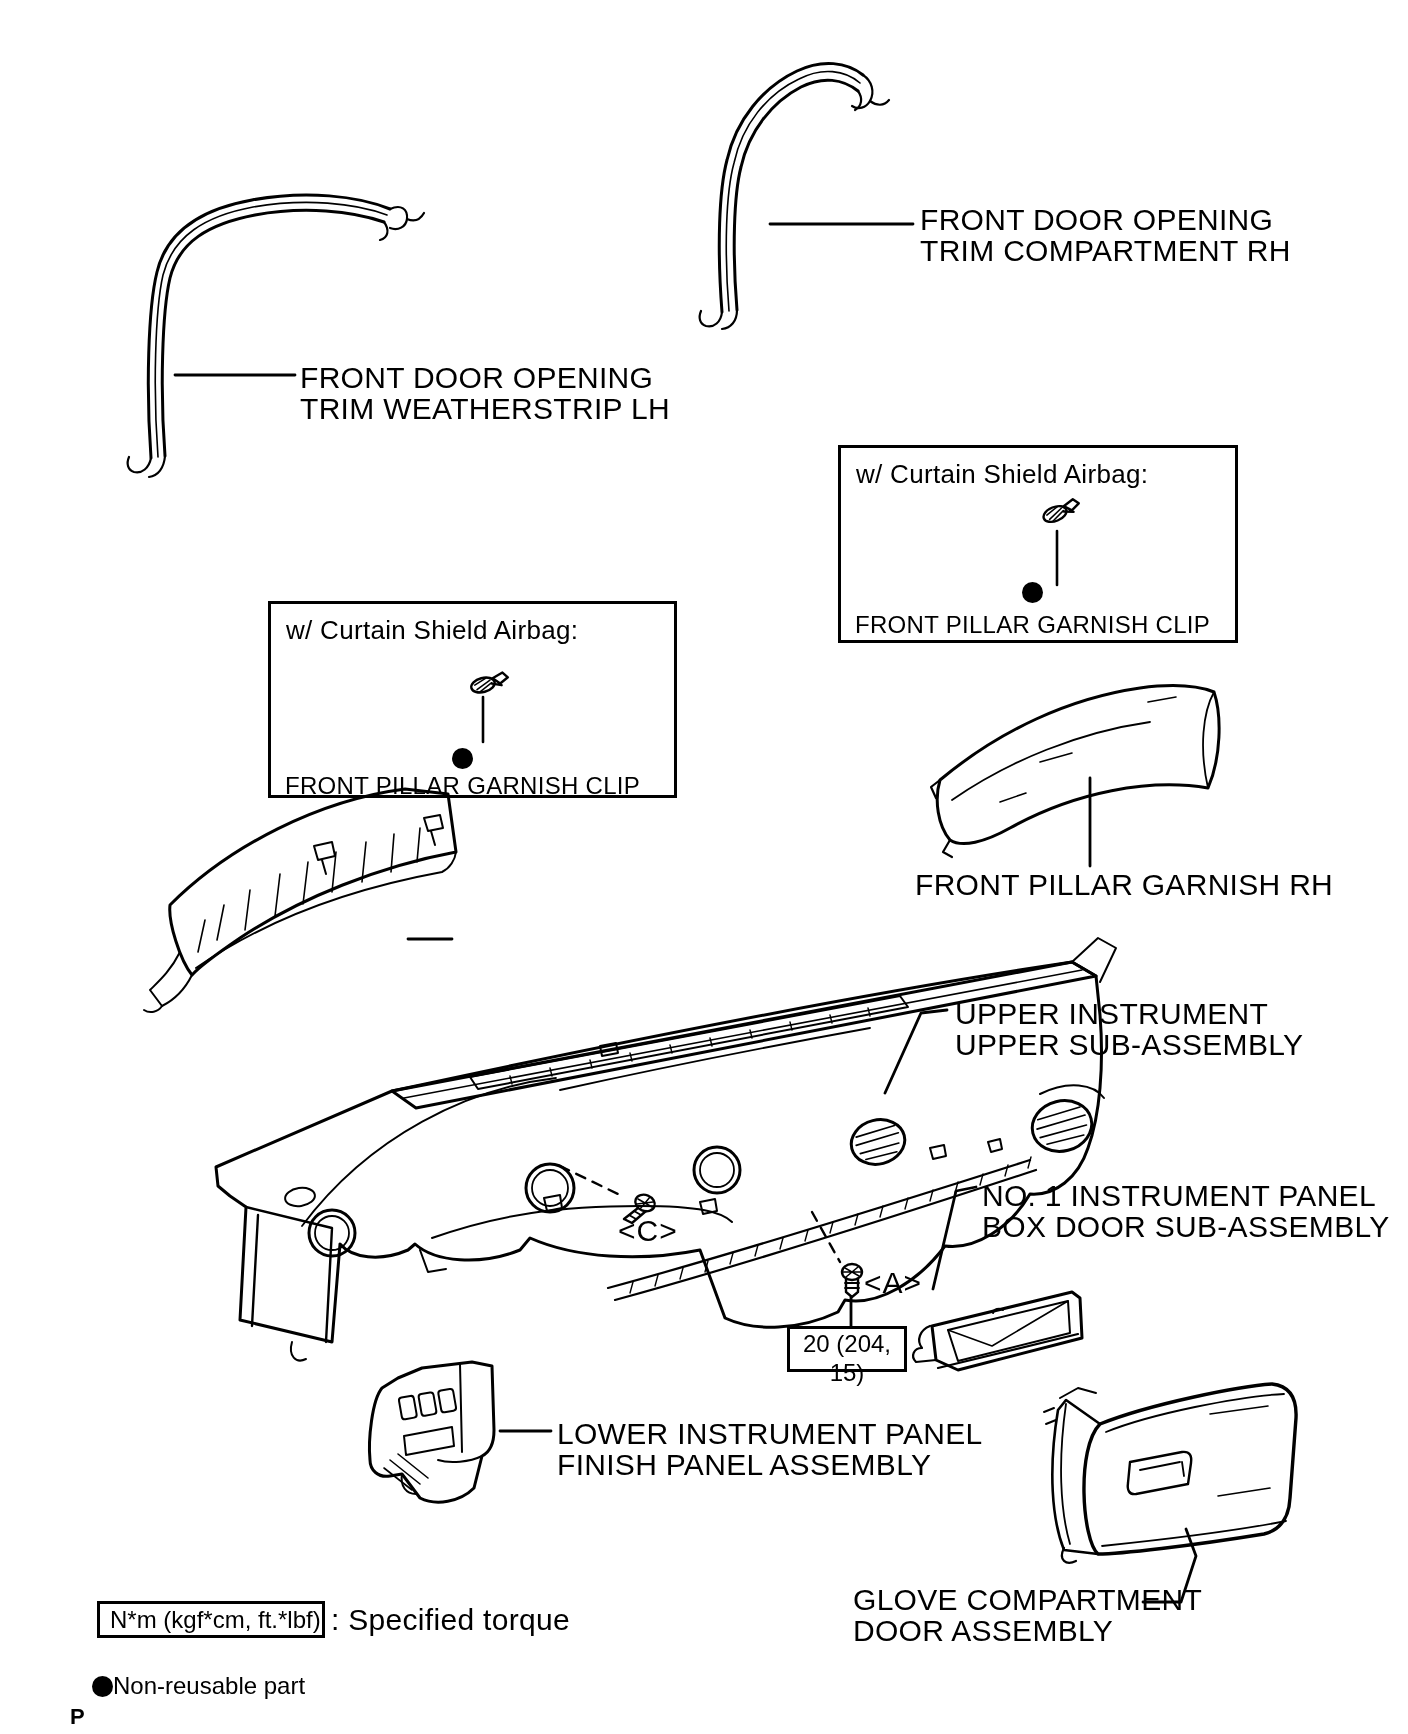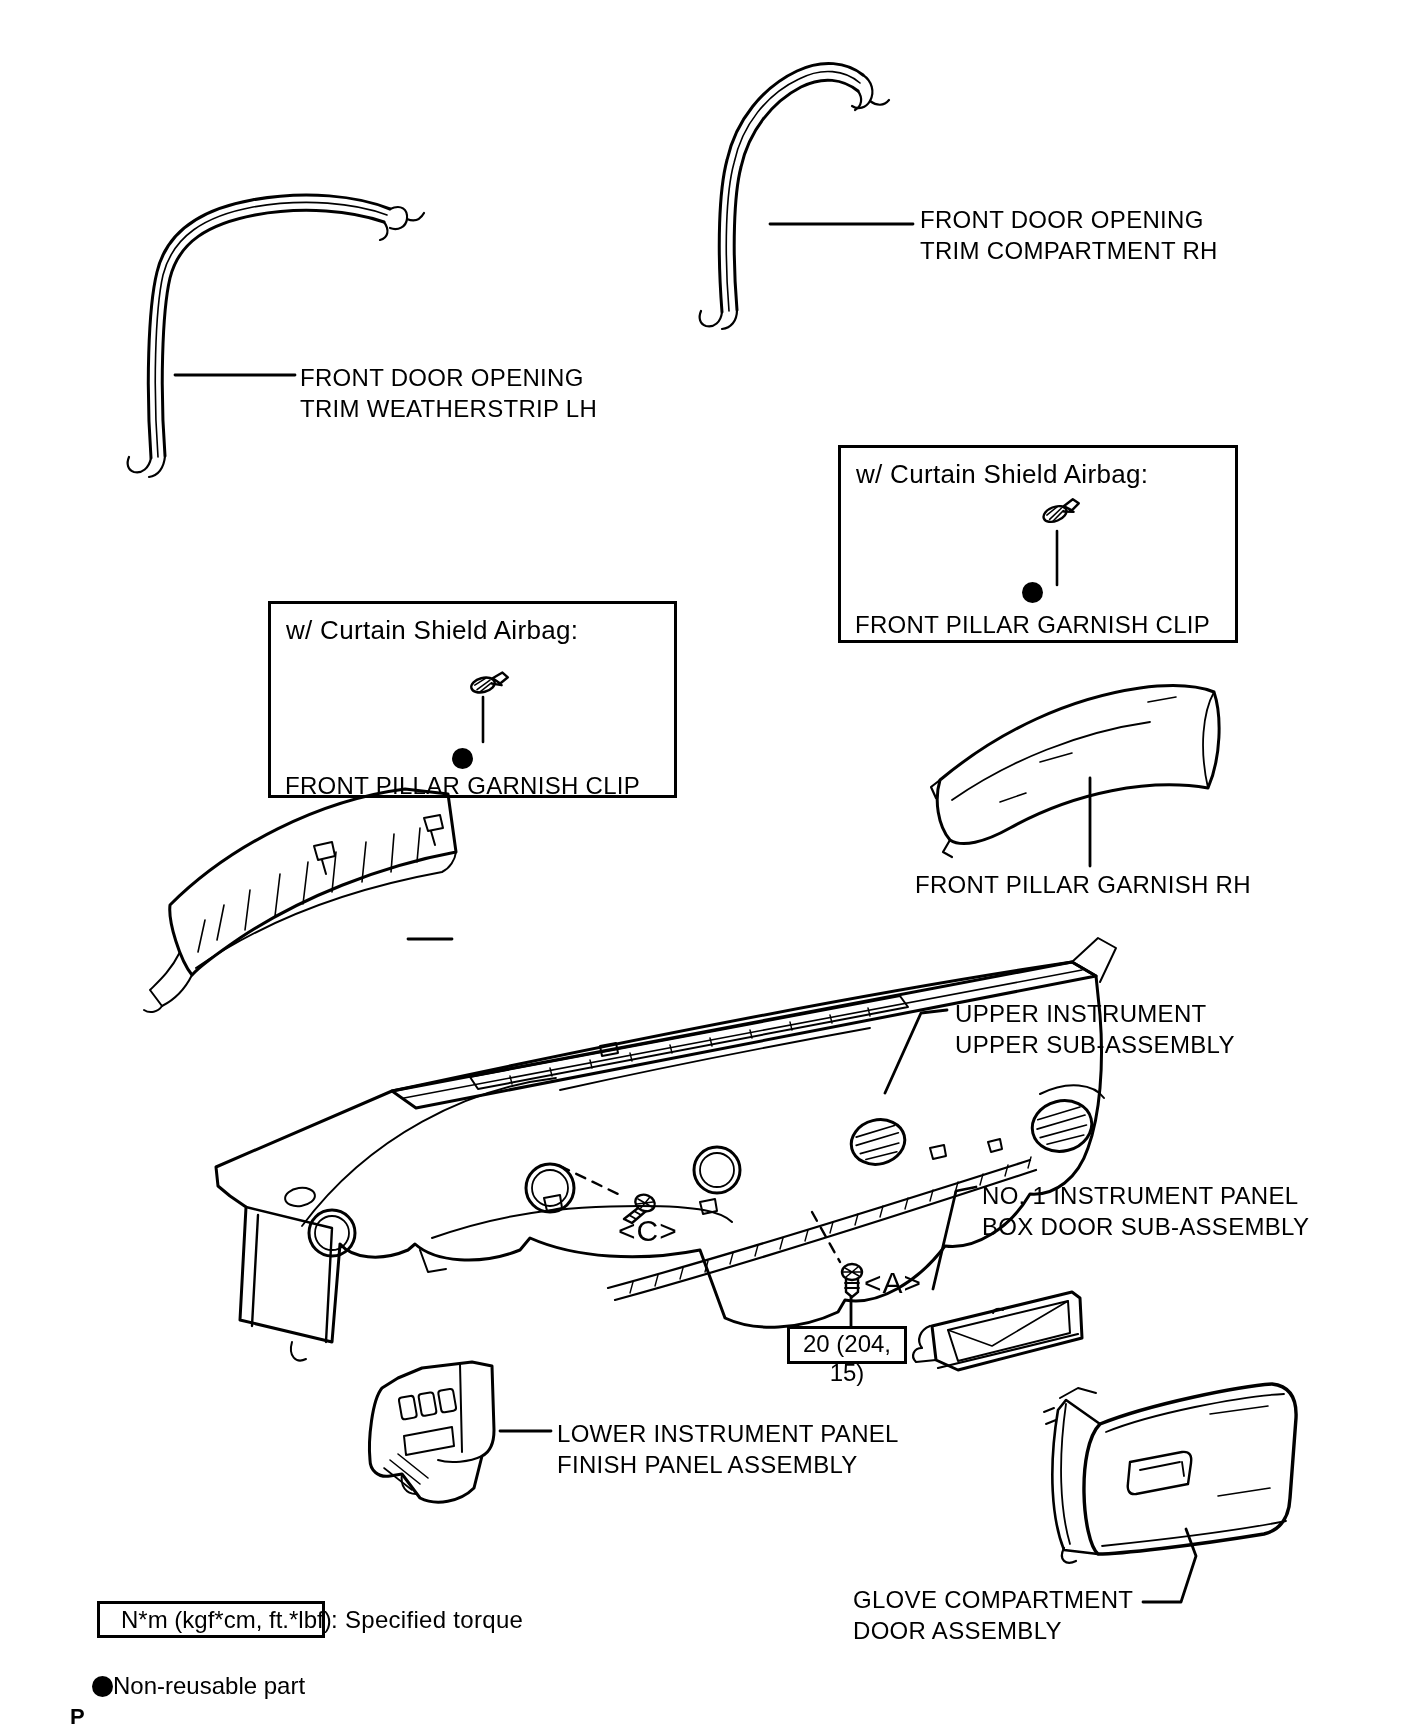--- a/index.html
+++ b/index.html
@@ -1,19 +1,19 @@
 <!DOCTYPE html>
 <html><head>
 <meta charset="utf-8">
 <style>
   html,body{margin:0;padding:0;background:#fff;}
   .page{position:relative;width:1408px;height:1734px;background:#ffffff;overflow:hidden;
         font-family:"Liberation Sans",sans-serif;color:#000;}
   svg.art{position:absolute;left:0;top:0;width:1408px;height:1734px;z-index:1;}
-  .lbl{position:absolute;z-index:2;font-size:24px;line-height:31px;letter-spacing:.3px;white-space:nowrap;}
+  .lbl{position:absolute;z-index:2;font-size:30px;line-height:31px;letter-spacing:.3px;white-space:nowrap;}
   .marker{position:absolute;z-index:2;font-size:30px;line-height:30px;letter-spacing:1px;white-space:nowrap;}
   .callout-box{position:absolute;z-index:2;border:3px solid #000;background:transparent;box-sizing:border-box;}
   .callout-title{position:absolute;left:15px;top:11px;font-size:26px;letter-spacing:.3px;white-space:nowrap;}
   .callout-item{position:absolute;left:14px;display:flex;align-items:center;gap:8px;white-space:nowrap;flex-direction:column;}
   .callout-item .txt{font-size:24px;letter-spacing:.3px;}
   .dot{width:21px;height:21px;border-radius:50%;background:#000;flex:0 0 auto;}
   .torque-box{position:absolute;z-index:2;border:3px solid #000;box-sizing:border-box;
               text-align:center;font-size:24px;background:#fff;}
   .unit-box{position:absolute;z-index:2;border:3px solid #000;box-sizing:border-box;
             font-size:24px;white-space:nowrap;background:#fff;}
@@ -234,33 +234,33 @@
 
   <div class="lbl" style="left:982px;top:1180px;">
     <div>NO. 1 INSTRUMENT PANEL</div>
     <div>BOX DOOR SUB-ASSEMBLY</div>
   </div>
 
   <div class="marker" style="left:618px;top:1216px;">&lt;C&gt;</div>
 
   <div class="marker" style="left:864px;top:1268px;">&lt;A&gt;</div>
 
-  <div class="torque-box" style="left:787px;top:1326px;width:120px;height:38px;line-height:29px;">20 (204, 15)</div>
+  <div class="torque-box" style="left:787px;top:1326px;width:120px;height:46px;line-height:29px;">20 (204, 15)</div>
 
   <div class="lbl" style="left:557px;top:1418px;">
     <div>LOWER INSTRUMENT PANEL</div>
     <div>FINISH PANEL ASSEMBLY</div>
   </div>
 
   <div class="lbl" style="left:853px;top:1584px;">
     <div>GLOVE COMPARTMENT</div>
     <div>DOOR ASSEMBLY</div>
   </div>
 
-  <div class="unit-box" style="left:97px;top:1601px;width:228px;height:37px;line-height:32px;padding-left:21px;">N*m (kgf*cm, ft.*lbf)</div>
+  <div class="unit-box" style="left:97px;top:1601px;width:228px;height:37px;line-height:32px;padding-left:10px;">N*m (kgf*cm, ft.*lbf)</div>
   <div class="lbl" style="left:331px;top:1604px;">: Specified torque</div>
 
   <div class="legend-row" style="left:92px;top:1672px;">
     <span class="dot"></span>
     <span class="txt">Non-reusable part</span>
   </div>
 
   <div class="footer-p" style="left:70px;top:1704px;">P</div>
 
 </div>

